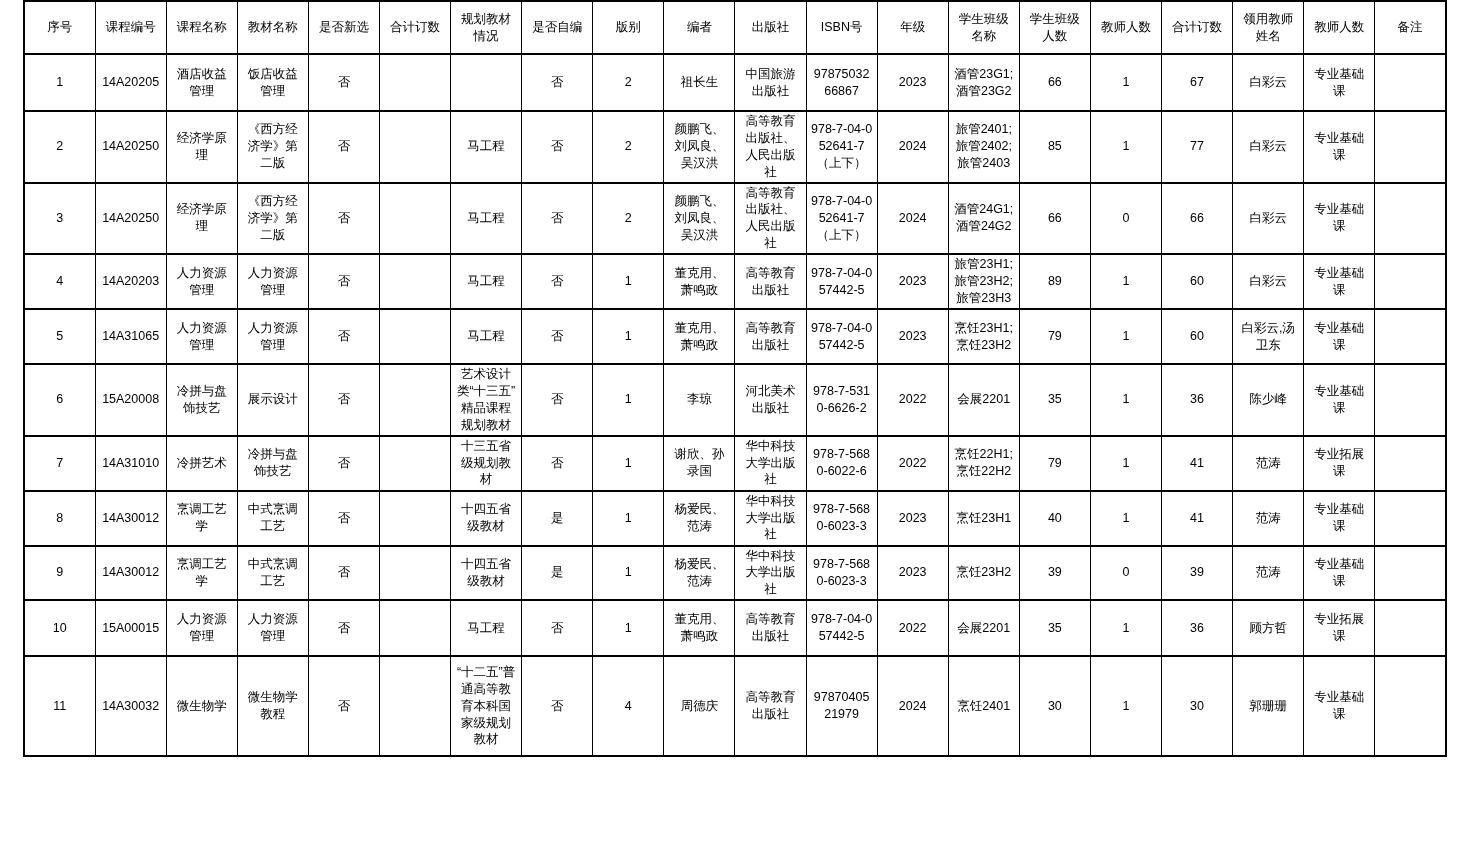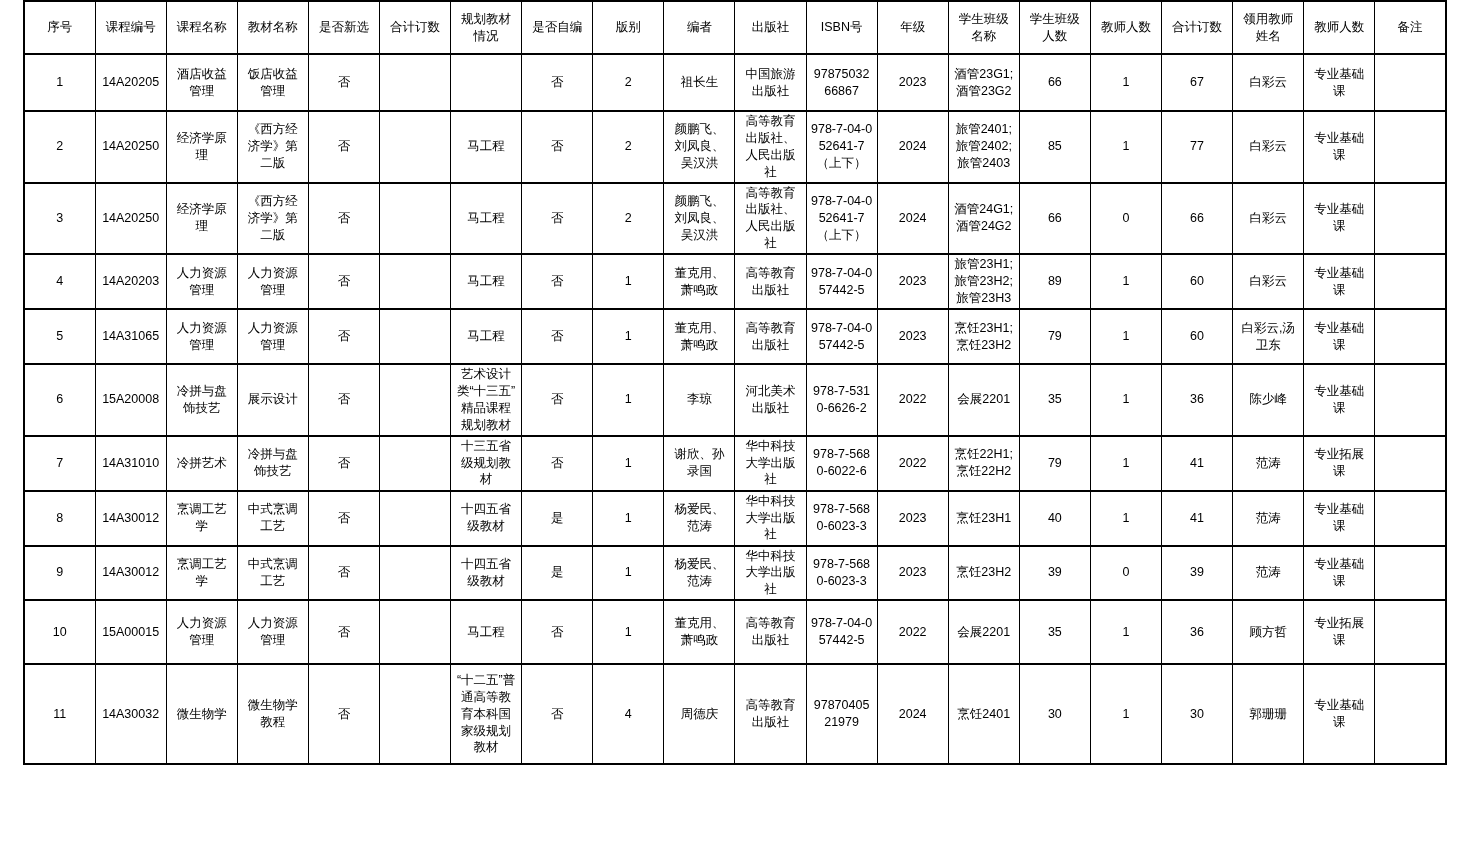--- a/index.html
+++ b/index.html
@@ -53,21 +53,21 @@
   thead tr { height: 53px; }
   tbody tr:nth-child(1)  { height: 57px; }
   tbody tr:nth-child(2)  { height: 70px; }
   tbody tr:nth-child(3)  { height: 70px; }
   tbody tr:nth-child(4)  { height: 55px; }
   tbody tr:nth-child(5)  { height: 55px; }
   tbody tr:nth-child(6)  { height: 70px; }
   tbody tr:nth-child(7)  { height: 55px; }
   tbody tr:nth-child(8)  { height: 55px; }
   tbody tr:nth-child(9)  { height: 47px; }
-  tbody tr:nth-child(10) { height: 64px; margin-top: 17px; }
+  tbody tr:nth-child(10) { height: 56px; margin-top: 17px; }
   tbody tr:nth-child(11) { height: 100px; }
   td.c-left { text-align: left; padding-left: 2px; padding-right: 1px; }
 </style>
 </head>
 <body>
 
 <div class="page">
 
   <table class="grid">
     <colgroup id="col-group">

